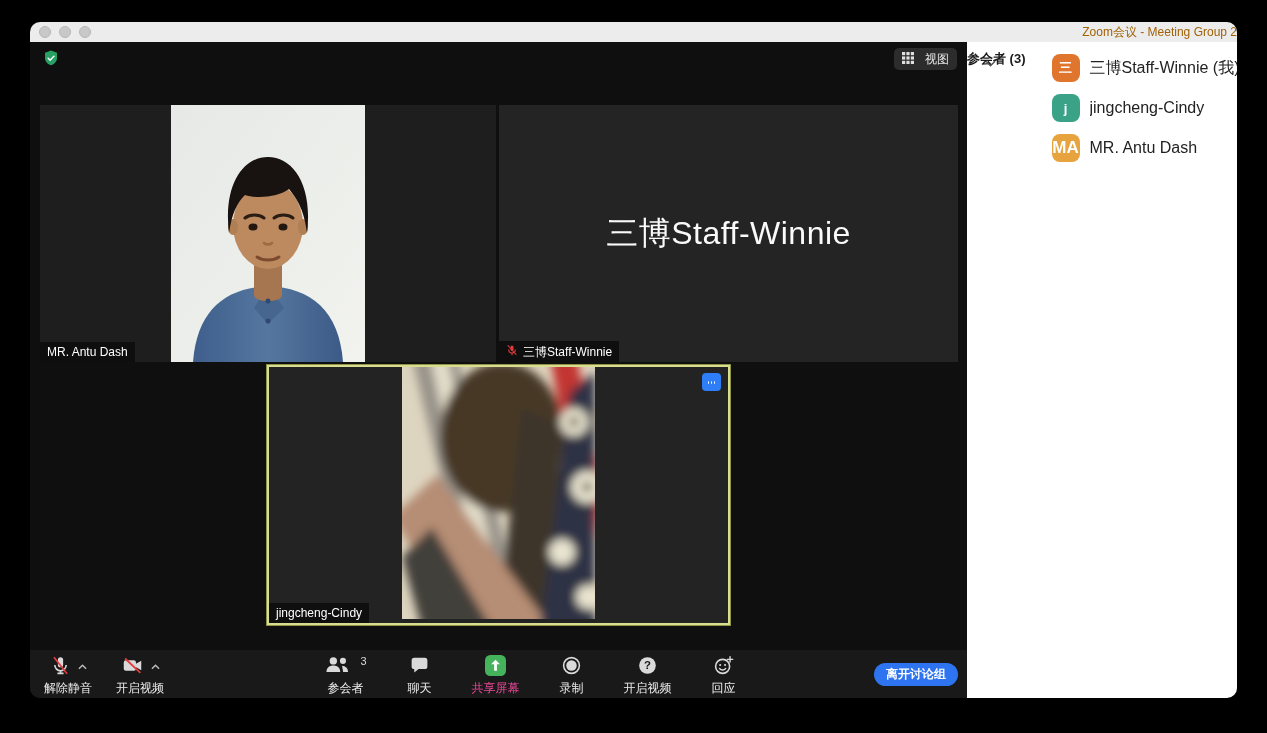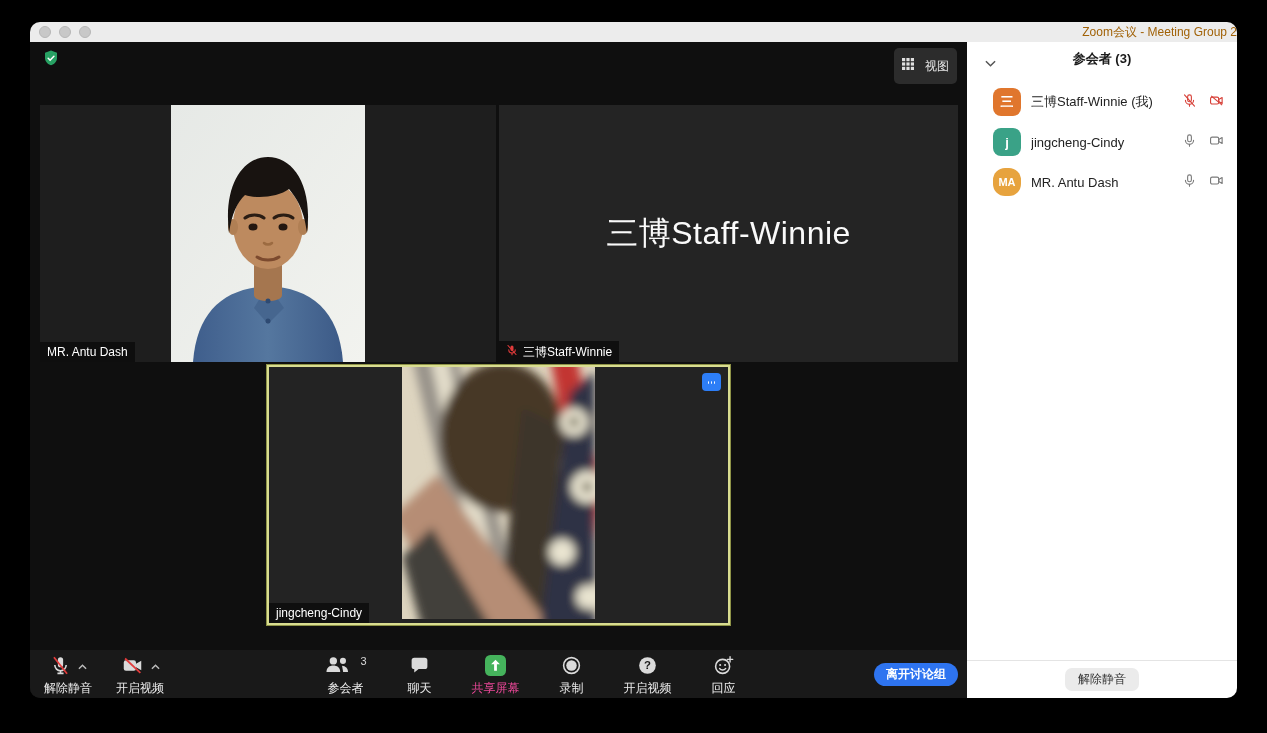--- a/index.html
+++ b/index.html
@@ -16,23 +16,23 @@
   .titlebar{height:20px;background:#ececec;position:relative;display:flex;align-items:center;}
   .lights{position:absolute;left:9px;top:4px;display:flex;gap:8px;}
   .light{width:12px;height:12px;border-radius:50%;background:#c8c8c8;border:1px solid #b7b7b7;box-sizing:border-box;}
   .wtitle{width:100%;text-align:right;font-size:12px;color:#a16207;padding-left:44px;}
   
   .content{display:flex;height:656px;}
   .meeting{position:relative;width:937px;height:656px;background:#0f0f0f;flex:none;}
   
   .security{position:absolute;left:12px;top:7px;width:18px;height:18px;cursor:pointer;}
   .view-btn{
-    position:absolute;right:10px;top:6px;height:36px;padding:0 8px;
+    position:absolute;right:10px;top:6px;height:22px;padding:0 8px;
     background:#2c2c2c;border:none;border-radius:5px;color:#e6e6e6;font-size:12px;
-    display:flex;align-items:center;gap:11px;cursor:pointer;font-family:Liberation Serif, serif;
+    display:flex;align-items:center;gap:11px;cursor:pointer;font-family:Liberation Sans, sans-serif;
   }
   
   .tile{position:absolute;overflow:hidden;text-align:right;}
   .tileA{left:10px;top:63px;width:456px;height:257px;background:#1e1e1e;}
   .tileB{left:469px;top:63px;width:459px;height:257px;background:#242424;}
   .tileC{
     left:237px;top:323px;width:459px;height:256px;background:#222;
     border:2px solid #d9dd90;box-shadow:0 0 0 1px #8e9347;display:flex;
   }
   .tileA svg.portrait{display:block;margin:0 auto;height:257px;}
@@ -59,34 +59,34 @@
   .ico-row{height:24px;display:flex;align-items:center;gap:7px;}
   .tb-label{font-size:12px;color:#ededed;margin-top:1px;white-space:nowrap;}
   .tb-label.green{color:#ec4899;}
   .chev{cursor:pointer;display:flex;align-items:center;}
   .count{font-size:11px;color:#d8d8d8;margin-left:3px;position:relative;top:-6px;}
   .leave-btn{
     position:absolute;right:9px;bottom:12px;height:23px;padding:0 12px;border:none;border-radius:12px;
     background:#2e74f0;color:#fff;font-size:12px;font-weight:bold;cursor:pointer;font-family:inherit;
   }
   
-  .panel{width:270px;height:656px;background:#fff;display:flex;flex-direction:column;flex:none;}
+  .panel{width:270px;height:656px;background:#fff;display:flex;flex-direction:row;flex:none;}
   .p-header{position:relative;height:34px;display:flex;align-items:center;justify-content:center;flex:none;}
   .p-chevron{position:absolute;left:18px;top:11px;cursor:pointer;}
   .p-title{font-size:13px;color:#1a1a1a;font-weight:bold;}
   .p-list{flex:1;padding-top:6px;}
   .p-row{height:40px;display:flex;align-items:center;padding:0 12px 0 26px;cursor:pointer;}
   .avatar{
     width:28px;height:28px;border-radius:8px;color:#fff;display:flex;align-items:center;justify-content:center;
     font-size:13px;font-weight:bold;flex:none;
   }
   .avatar-1{background:#e0762d;}
   .avatar-2{background:#3aa287;}
-  .avatar-3{background:#e7a33e;font-size:11px;border-radius:12px;}
-  .p-name{font-size:13px;color:#222;margin-left:10px;flex:1;white-space:nowrap;overflow:hidden;}
+  .avatar-3{background:#e7a33e;font-size:17px;}
+  .p-name{font-size:16px;color:#222;margin-left:10px;flex:1;white-space:nowrap;overflow:hidden;}
   .p-icons{display:flex;gap:11px;align-items:center;}
   .p-footer{
     height:37px;border-top:1px solid #e4e4e4;display:flex;align-items:center;justify-content:center;flex:none;
   }
   .p-unmute{
     background:#ebebeb;border:none;border-radius:7px;height:23px;padding:0 13px;
     font-size:12px;color:#333;cursor:pointer;font-family:inherit;
   }
 </style>
 </head>

